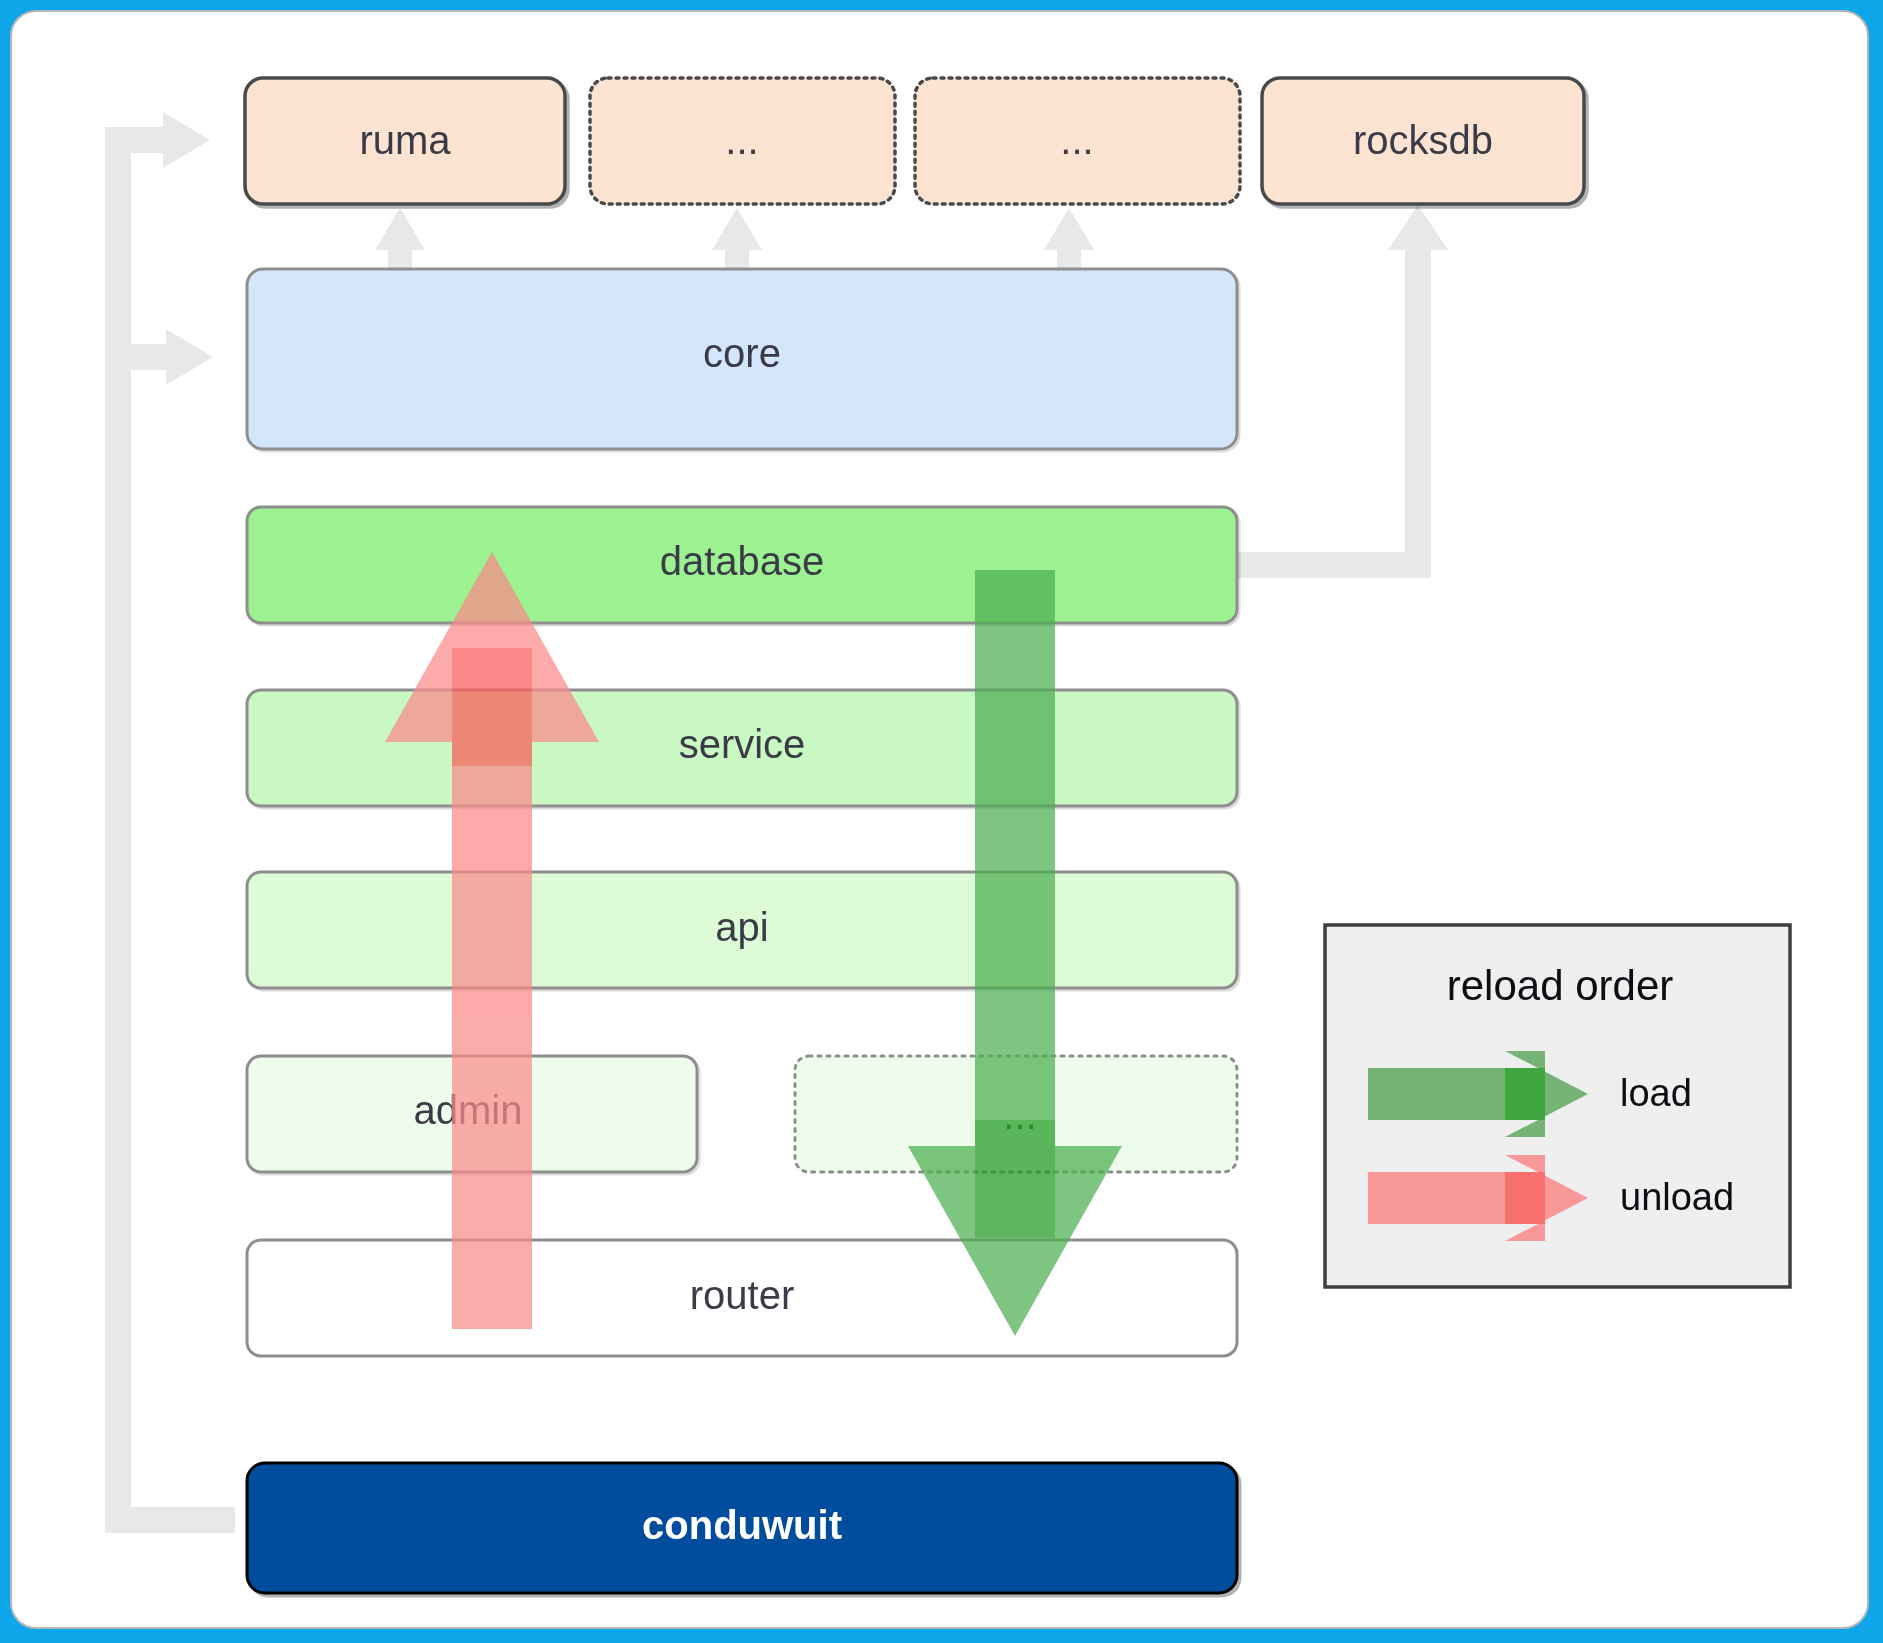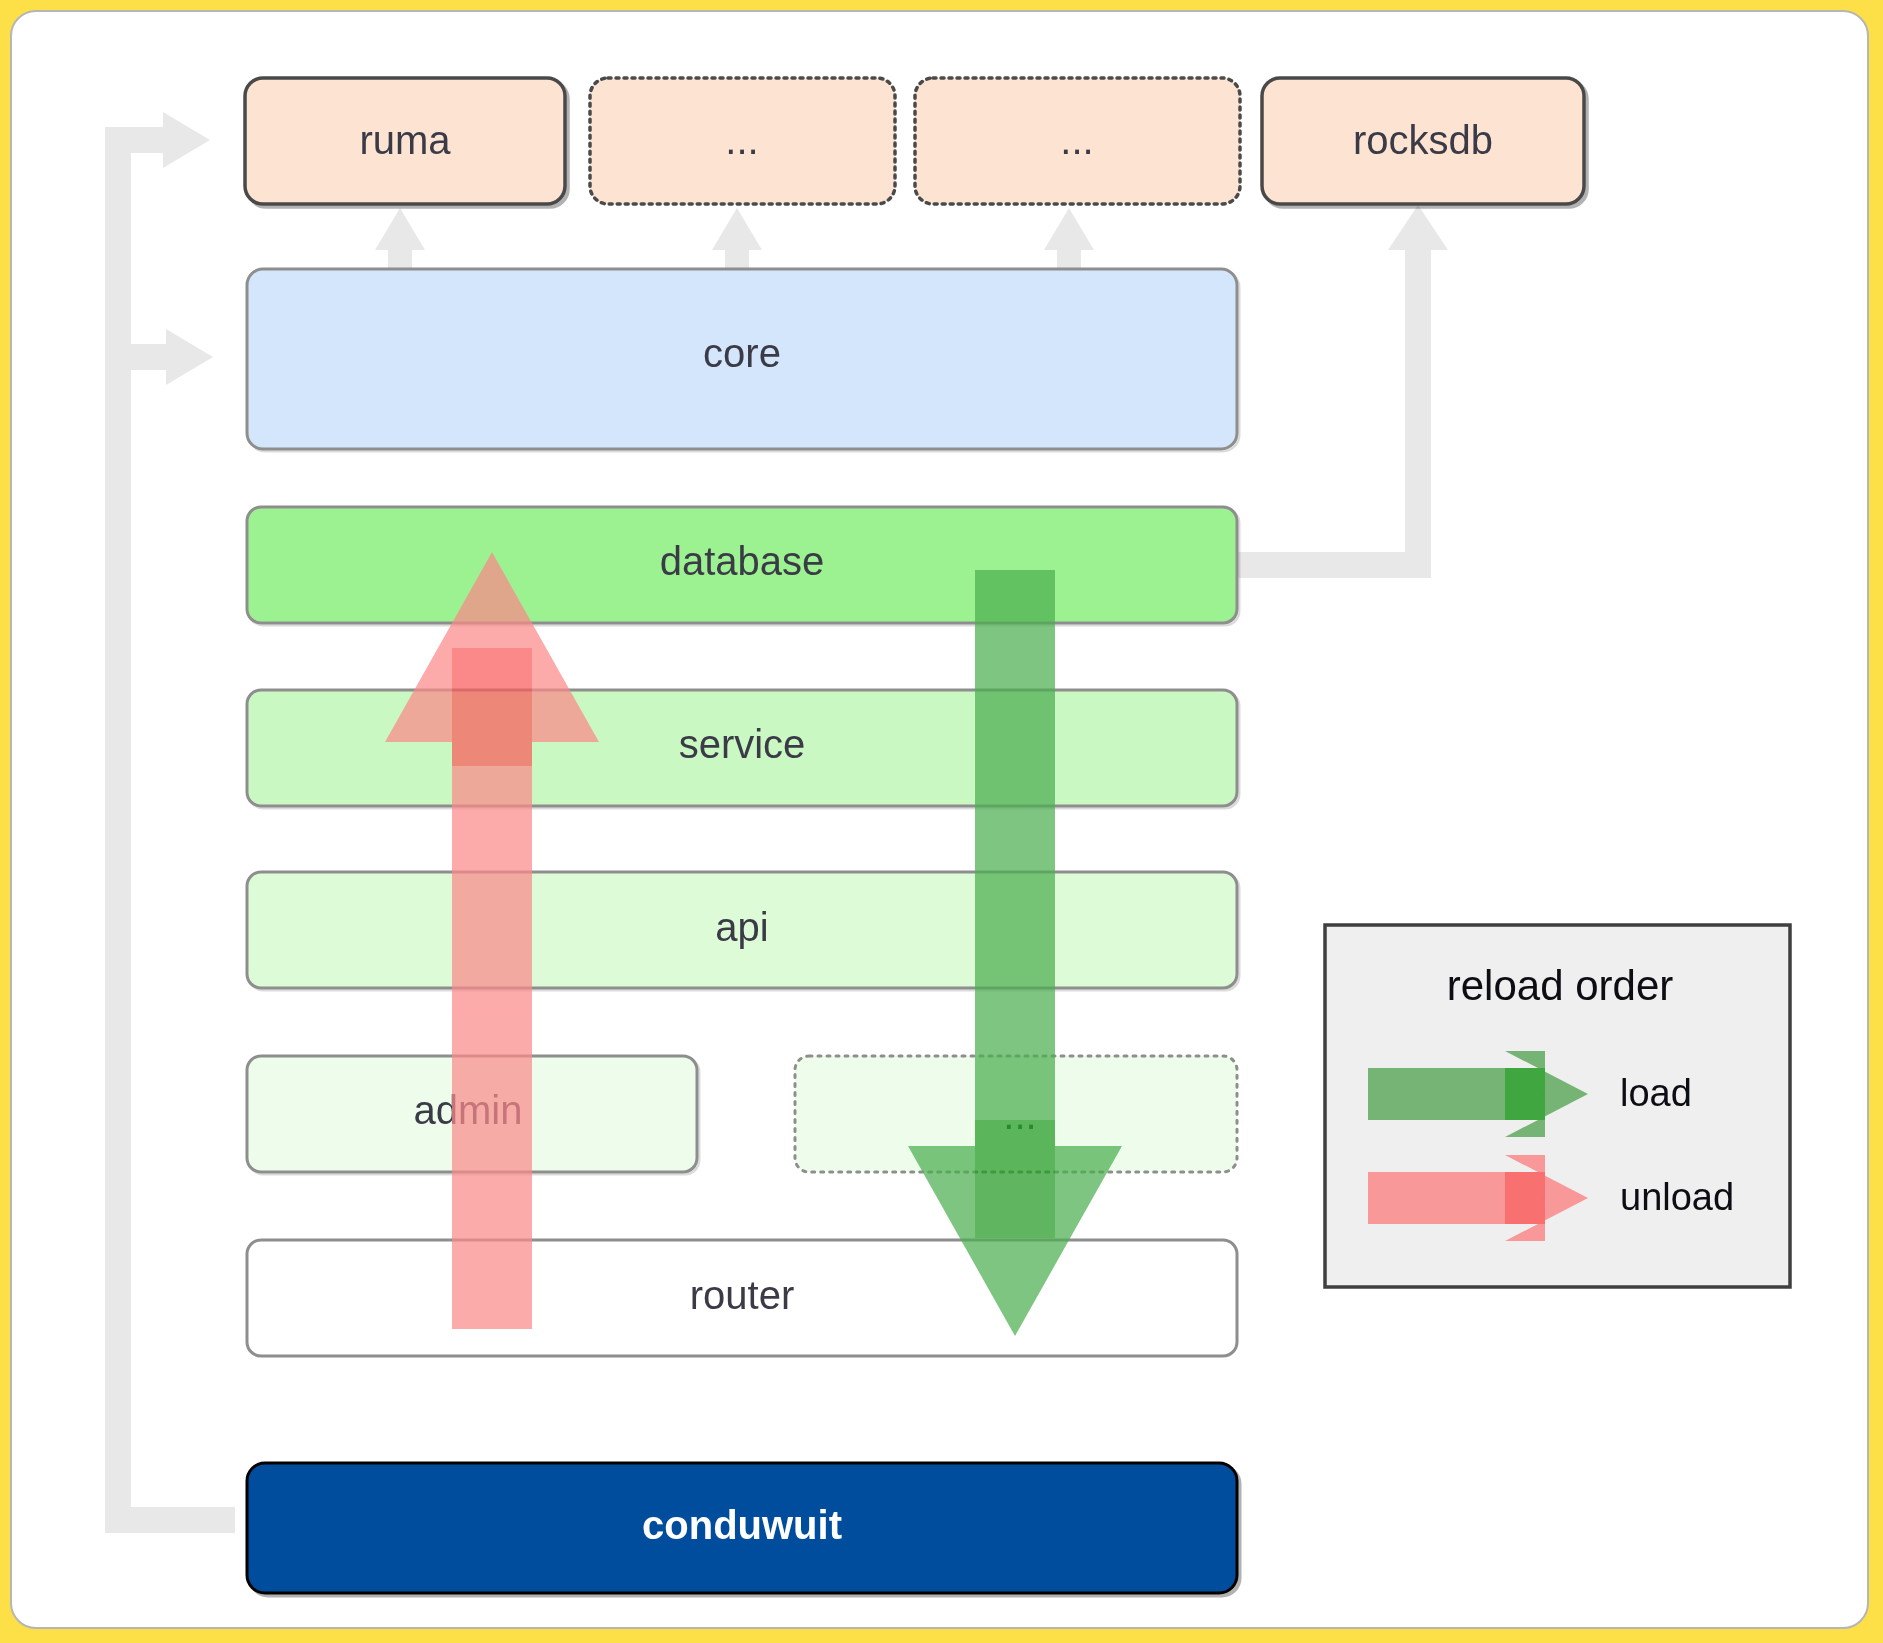--- a/index.html
+++ b/index.html
@@ -5,21 +5,21 @@
   html, body {
     margin: 0;
     padding: 0;
     background: #ffffff;
     font-family: "Liberation Sans", sans-serif;
   }
   #stage {
     position: relative;
     width: 1883px;
     height: 1643px;
-    background: #fde047;
+    background: #0ea5e9;
     overflow: hidden;
   }
   #frame {
     position: absolute;
     left: 10px;
     top: 10px;
     width: 1859px;
     height: 1619px;
     border: 2px solid #b6b6b6;
     border-radius: 26px;

